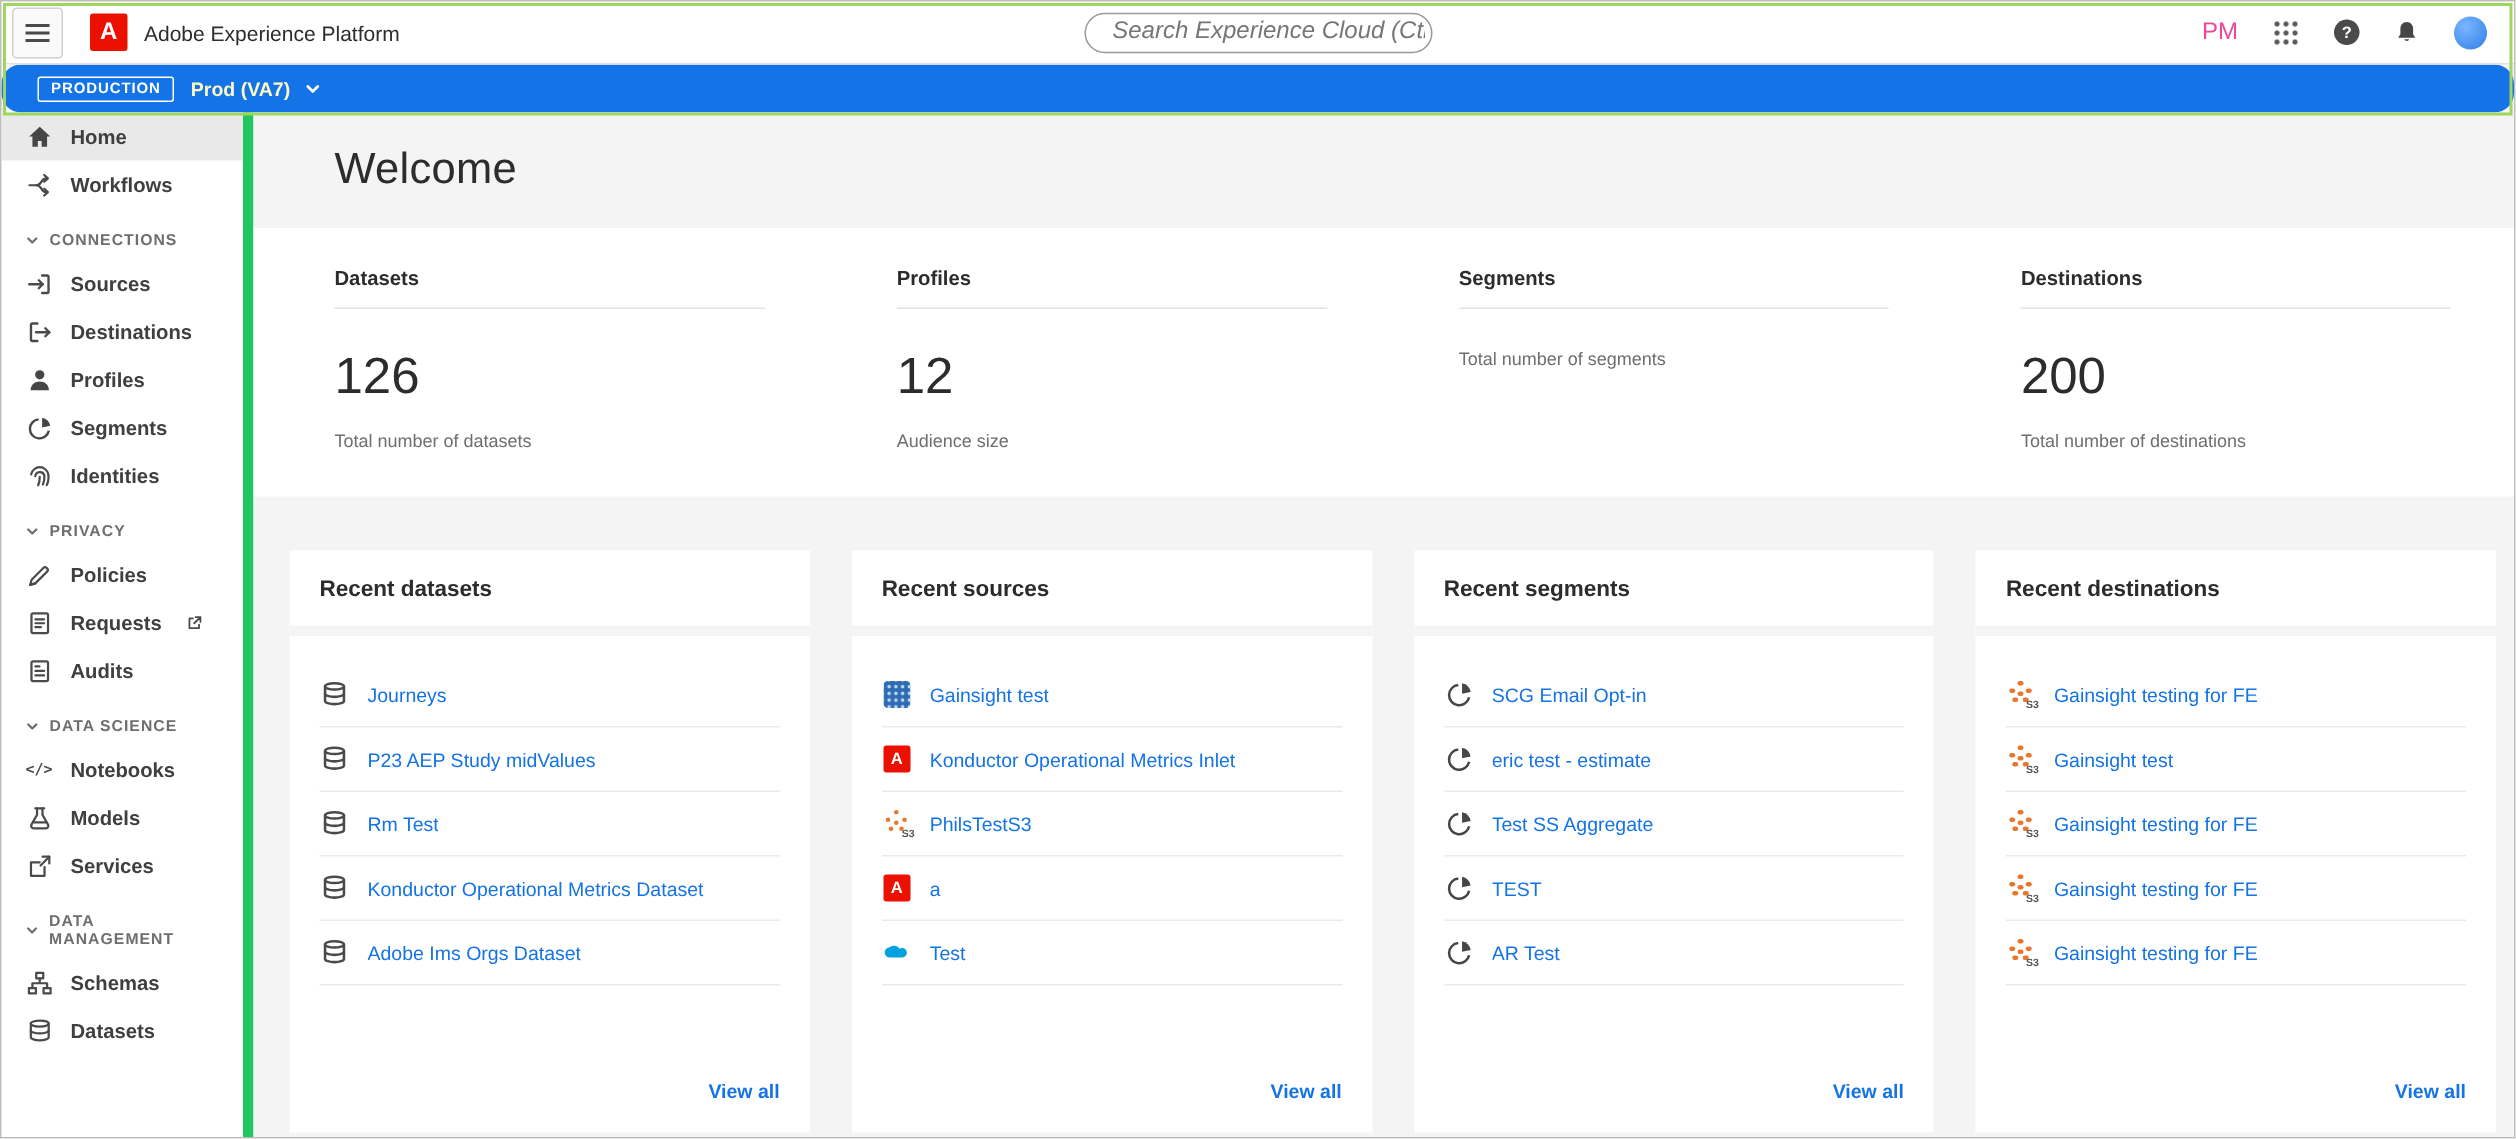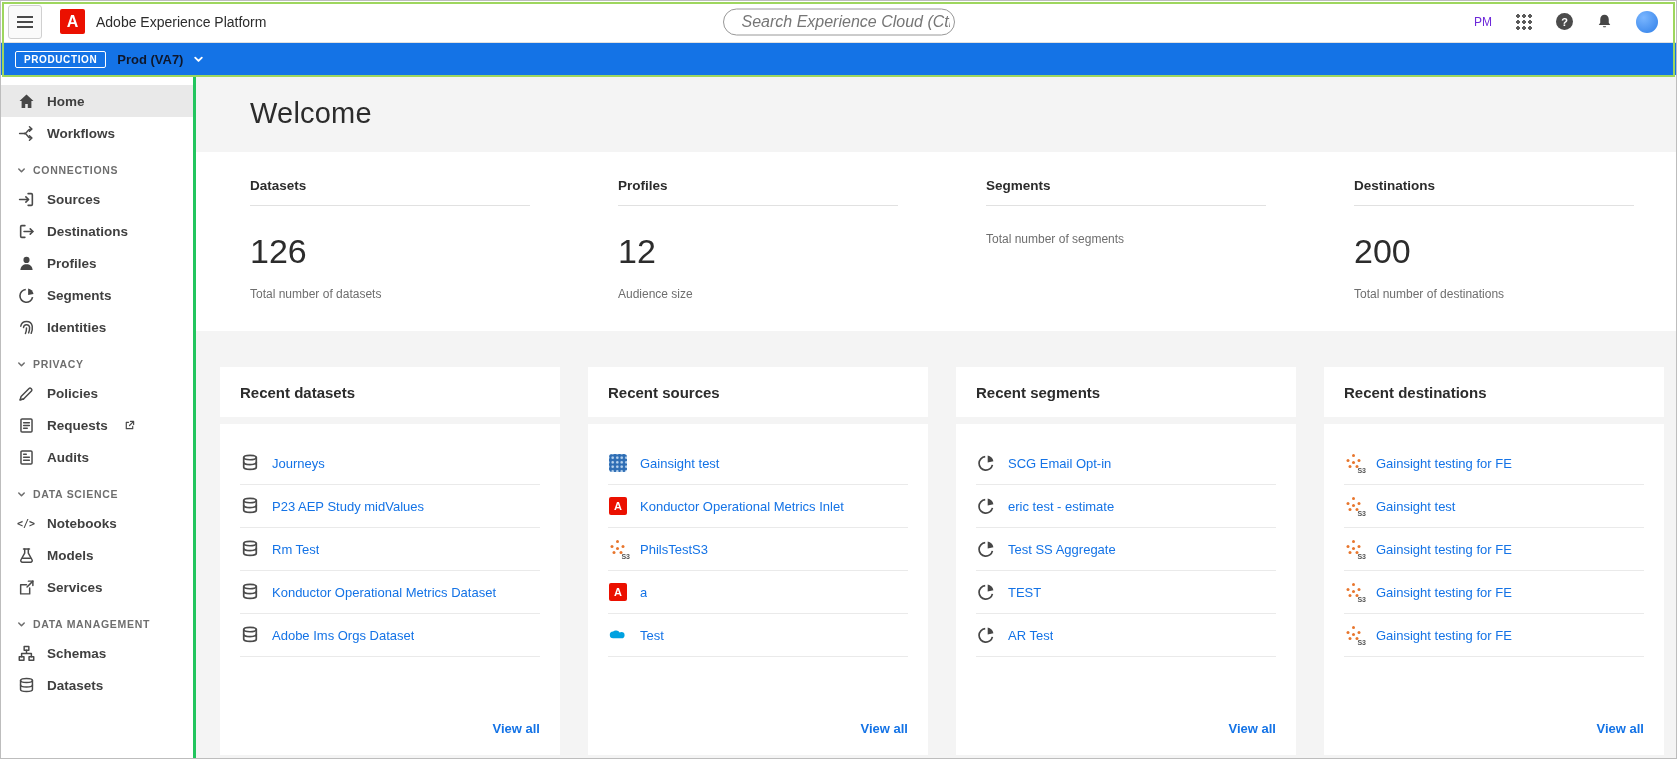--- a/index.html
+++ b/index.html
@@ -26,43 +26,43 @@
   .app-title { font-size:14px; color:#2c2c2c; }
 
   .search-box { position:absolute; left:50%; top:50%; transform:translate(-50%,-50%);
                 width:232px; height:27px; border:1px solid #989898; border-radius:14px;
                 background:#fff; display:flex; align-items:center; gap:7px; padding:0 11px; }
   .search-input { border:none; outline:none; background:transparent; flex:1; font-size:16px;
                   font-style:italic; color:#4c1d95; font-family:"Liberation Sans",sans-serif; }
   .search-input::placeholder { color:#767676; font-style:italic; }
 
   .header-right { margin-left:auto; display:flex; align-items:center; gap:23px; }
-  .time-label { font-size:12px; color:#6d28d9; }
+  .time-label { font-size:16px; color:#ec4899; }
   .grid-icon { width:18px; height:18px;
                background-image:radial-gradient(circle,#5a5a5a 1.6px,transparent 1.9px);
                background-size:6px 6px; cursor:pointer; }
   .help-icon { width:17px; height:17px; border-radius:50%; background:#4b4b4b; color:#fff;
                font-size:11px; font-weight:700; display:flex; align-items:center; justify-content:center; cursor:pointer; }
   .bell-btn, .apps-btn { display:flex; align-items:center; cursor:pointer; }
   .avatar { width:22px; height:22px; border-radius:50%;
             background:radial-gradient(circle at 35% 30%, #7ab6ff, #2f7fe8); cursor:pointer; }
 
   
   .sandbox-bar { height:32px; background:#1473e6; display:flex; align-items:center;
-                 gap:11px; padding:0 14px; flex:0 0 auto; }
+                 gap:11px; padding:0 24px; flex:0 0 auto;border-radius:13px; }
   .env-badge { border:1px solid #fff; color:#fff; font-size:10px; font-weight:700;
                letter-spacing:.6px; padding:2px 8px; border-radius:2px; }
   .sandbox-picker { display:flex; align-items:center; gap:10px; cursor:pointer; color:#fff; }
-  .sandbox-name { font-size:13px; font-weight:700; color:#0f172a; }
+  .sandbox-name { font-size:13px; font-weight:700; color:#fef9c3; }
 
   
   .body-row { flex:1; display:flex; min-height:0; }
 
-  .sidebar { width:195px; flex:0 0 auto; background:#fff; border-right:3px solid #22c55e;
-             padding-top:10px; overflow:hidden; }
+  .sidebar { width:168px; flex:0 0 auto; background:#fff; border-right:7px solid #22c55e;
+             overflow:hidden; }
   .nav-item { height:32px; display:flex; align-items:center; gap:12px; padding:0 16px;
               font-size:13.5px; font-weight:600; color:#3f3f3f; cursor:pointer; white-space:nowrap; }
   .nav-item.active { background:#e9e9e9; }
   .nav-icon { width:18px; flex:0 0 auto; display:flex; justify-content:center; align-items:center; }
   .nav-ext { margin-left:4px; display:flex; align-items:center; }
   .nav-section { display:flex; align-items:center; gap:7px; padding:15px 16px 7px;
                  font-size:10.5px; font-weight:700; letter-spacing:.7px; color:#6e6e6e; cursor:pointer; }
   .code-glyph { font-family:"DejaVu Sans Mono",monospace; font-size:10px; font-weight:700; color:#4a4a4a; }
 
   .main { flex:1; background:#f4f4f4; overflow:hidden; display:flex; flex-direction:column; min-width:0; }

